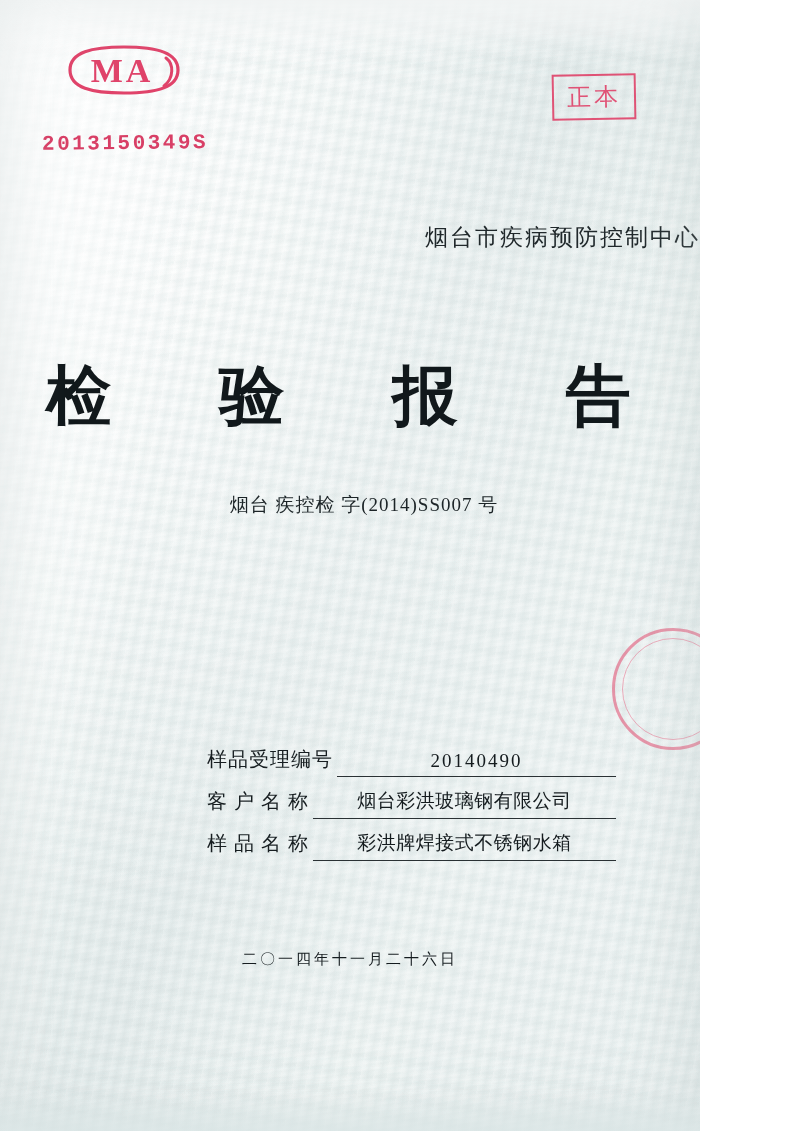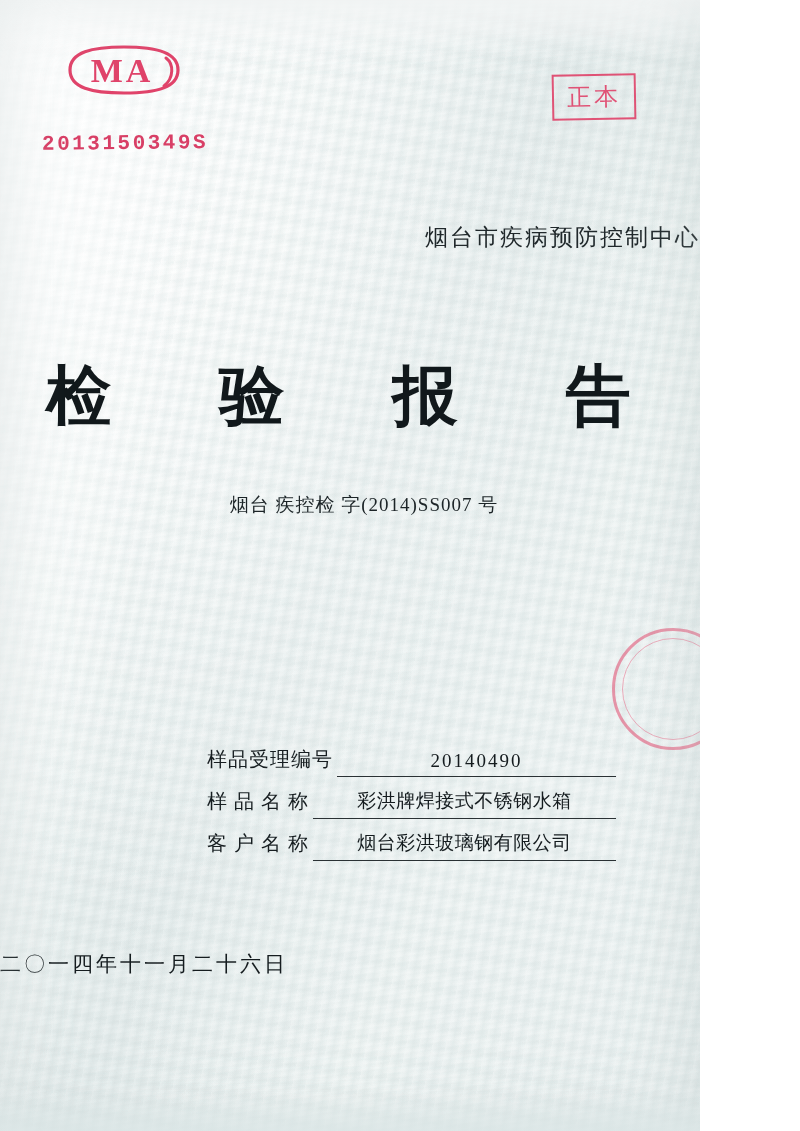--- a/index.html
+++ b/index.html
@@ -207,22 +207,22 @@
     font-family: "Liberation Serif", serif;
     font-size: 19px;
     letter-spacing: 2px;
   }
 
   
   .doc-date {
     position: absolute;
     left: 0; right: 0;
     top: 950px;
-    text-align: left;
-    font-size: 21px;
+    text-align: center;
+    font-size: 15px;
     letter-spacing: 3px;
     color: #151c1f;
   }
 </style>
 </head>
 <body>
 
 <div id="page">
 
   <div class="texture"></div>
@@ -253,28 +253,28 @@
   </div>
 
   <div class="fields">
 
     <div class="field-row">
       <div class="field-label">样品受理编号</div>
       <div class="field-value mono">20140490</div>
     </div>
 
     <div class="field-row">
+      <div class="field-label">客 户 名 称</div>
+      <div class="field-value">烟台彩洪玻璃钢有限公司</div>
+    </div>
+
+    <div class="field-row">
       <div class="field-label">样 品 名 称</div>
       <div class="field-value">彩洪牌焊接式不锈钢水箱</div>
     </div>
 
-    <div class="field-row">
-      <div class="field-label">客 户 名 称</div>
-      <div class="field-value">烟台彩洪玻璃钢有限公司</div>
-    </div>
-
   </div>
 
   <div class="doc-date">二〇一四年十一月二十六日</div>
 
   <div class="vignette"></div>
   <div class="edge-bottom"></div>
 </div>
 
 </body></html>

